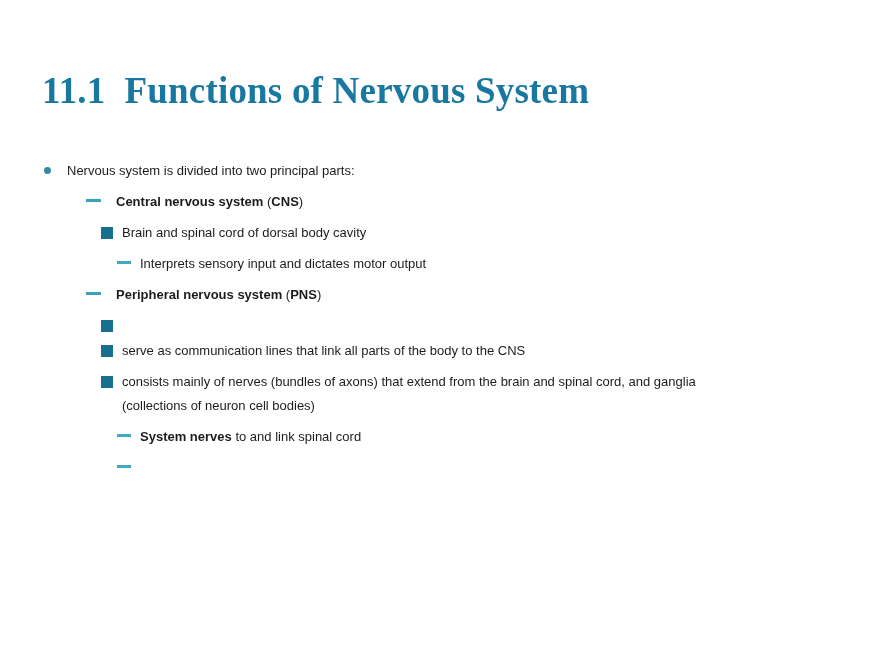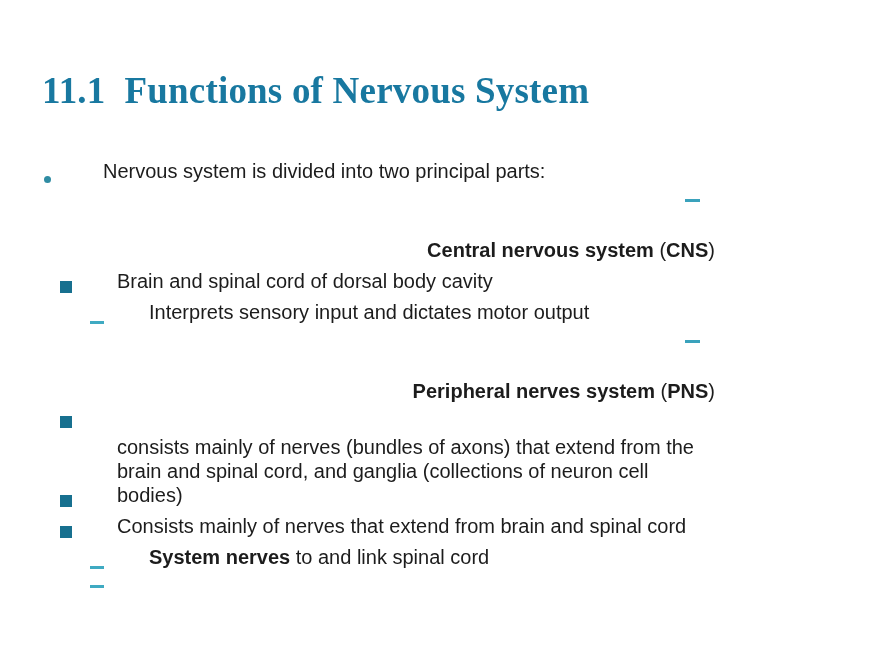--- a/index.html
+++ b/index.html
@@ -28,32 +28,31 @@
     letter-spacing: 0.2px;
   }
   .content {
     position: absolute;
     top: 159px;
     left: 0;
     right: 45px;
   }
   .item {
     display: flex;
-    align-items: flex-end;
+    align-items: flex-start;
     margin-bottom: 7px;
-    font-size: 20px;
+    font-size: 13px;
     line-height: 24px;
     color: var(--text-color, #1C1C1C);
-    gap: 36px;
   }
   .item .b { font-weight: bold; }
   .l1 { padding-left: 44px; }
-  .l2 { padding-left: 86px; flex-direction: column; }
-  .l3 { padding-left: 60px; }
-  .l4 { padding-left: 90px; }
+  .l2 { padding-left: 86px; }
+  .l3 { padding-left: 101px; }
+  .l4 { padding-left: 117px; }
 
   .marker { flex: 0 0 auto; display: inline-block; }
 
   .marker.dot {
     width: 7px;
     height: 7px;
     border-radius: 50%;
     background: var(--dot-color, #2F8CA3);
     margin-top: 8px;
     margin-right: 16px;
@@ -96,32 +95,32 @@
       <div class="item l3">
         <span class="marker square"></span>
         <span class="text"><span>Brain and spinal cord of dorsal body cavity</span></span>
       </div>
       <div class="item l4">
         <span class="marker dash"></span>
         <span class="text"><span>Interprets sensory input and dictates motor output</span></span>
       </div>
       <div class="item l2">
         <span class="marker dash"></span>
-        <span class="text"><span class="b">Peripheral nerves system</span><span> (</span><span class="b">PNS</span><span>)</span></span>
+        <span class="text"><span class="b">Peripheral nervous system</span><span> (</span><span class="b">PNS</span><span>)</span></span>
       </div>
       <div class="item l3">
         <span class="marker square"></span>
       </div>
       <div class="item l3">
         <span class="marker square"></span>
-        <span class="text"><span>consists mainly of nerves (bundles of axons) that extend from the brain and spinal cord, and ganglia (collections of neuron cell bodies)</span></span>
+        <span class="text"><span>serve as communication lines that link all parts of the body to the CNS</span></span>
       </div>
       <div class="item l3">
         <span class="marker square"></span>
-        <span class="text"><span>Consists mainly of nerves that extend from brain and spinal cord</span></span>
+        <span class="text"><span>consists mainly of nerves (bundles of axons) that extend from the brain and spinal cord, and ganglia (collections of neuron cell bodies)</span></span>
       </div>
       <div class="item l4">
         <span class="marker dash"></span>
         <span class="text"><span class="b">System nerves</span><span> to and link spinal cord</span></span>
       </div>
       <div class="item l4">
         <span class="marker dash"></span>
       </div>
     </div>
 </div>

